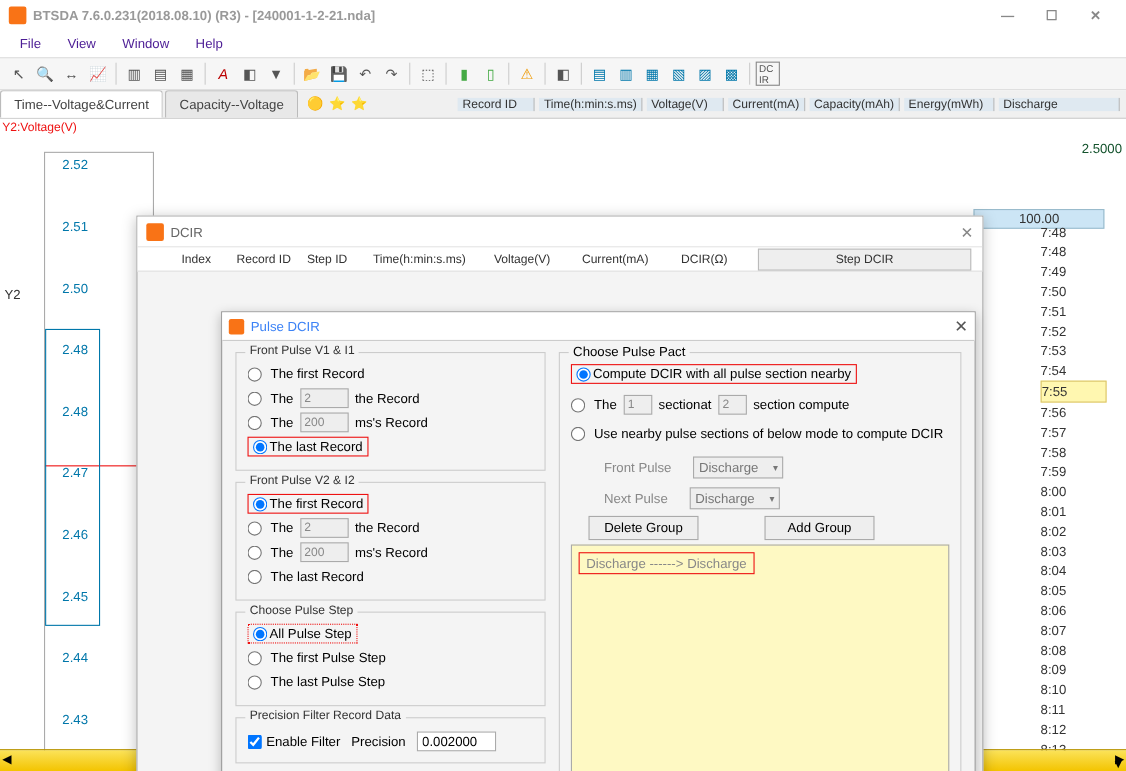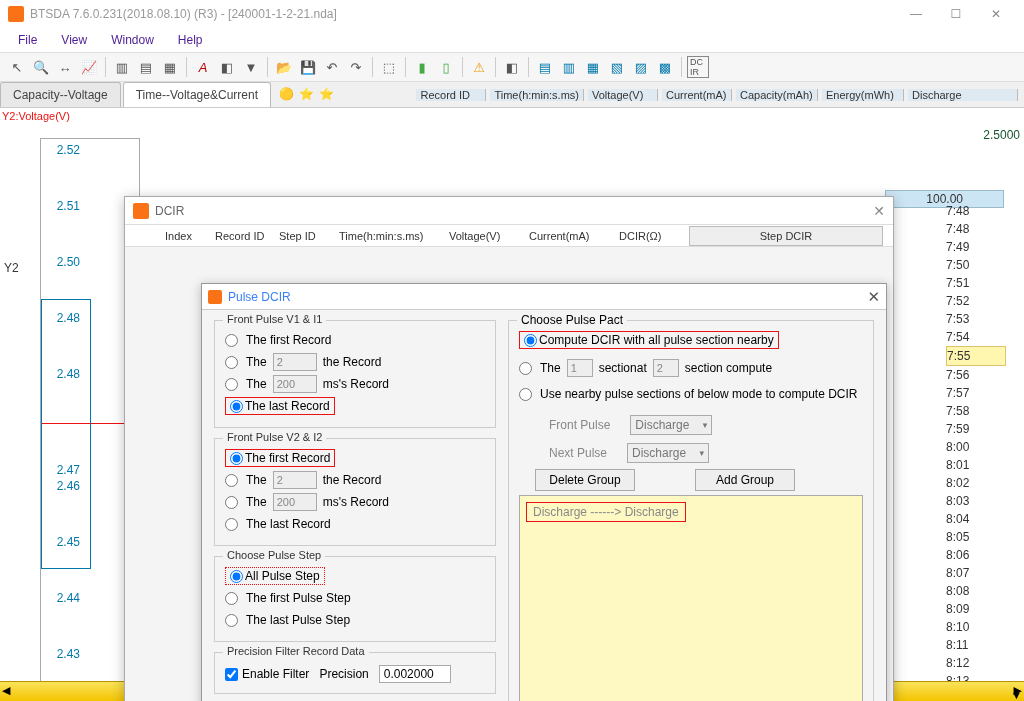--- a/index.html
+++ b/index.html
@@ -1,19 +1,19 @@
 <!DOCTYPE html>
 <html><head>
 <meta charset="utf-8">
 <style>
 * { box-sizing: border-box; margin: 0; padding: 0; font-family: "Segoe UI", Tahoma, sans-serif; font-size: 12px; }
 body { background: #fff; width: 1024px; height: 701px; overflow: hidden; position: relative; }
 
 
-.titlebar { height: 28px; background: #fff; display: flex; align-items: center; padding: 0 8px; color: #888; }
+.titlebar { height: 28px; background: #fff; display: flex; align-items: center; padding: 0 8px; color: #888; font-weight: bold; }
 .titlebar .appicon { width: 16px; height: 16px; background: #f97316; border-radius: 2px; margin-right: 6px; display:inline-block;}
 .titlebar .title { flex: 1; color: #999; }
 .titlebar .winbtn { width: 40px; height: 28px; display:flex; align-items:center; justify-content:center; color:#888;}
 
 
 .menubar { height: 24px; display:flex; align-items:center; padding:0 8px; gap:4px; color:#4c1d95;}
 .menubar span { padding:2px 10px; }
 
 
 .toolbar { height: 30px; background:#f6f6f6; border-top:1px solid #ddd; border-bottom:1px solid #ddd; display:flex; align-items:center; padding:0 6px; gap:2px;}
@@ -150,22 +150,22 @@
   <span class="tool" style="color:#07a;">▥</span>
   <span class="tool" style="color:#07a;">▦</span>
   <span class="tool" style="color:#07a;">▧</span>
   <span class="tool" style="color:#07a;">▨</span>
   <span class="tool" style="color:#07a;">▩</span>
   <span class="sep"></span>
   <span class="tool" style="font-size:9px;border:1px solid #888;padding:1px 2px;">DC IR</span>
 </div>
 
 <div class="tabrow">
+  <div class="tab">Time--Voltage&amp;Current</div>
   <div class="tab inactive">Capacity--Voltage</div>
-  <div class="tab">Time--Voltage&amp;Current</div>
   <div class="tabicons">
     <span>🟡</span>
     <span style="color:#4a4;">⭐</span>
     <span style="color:#c60;">⭐</span>
   </div>
   <div class="mini">
     <div class="hdrcell">Record ID</div>
     <div class="hdrcell" style="min-width:90px;">Time(h:min:s.ms)</div>
     <div class="hdrcell">Voltage(V)</div>
     <div class="hdrcell">Current(mA)</div>
@@ -184,21 +184,21 @@
   <div class="plot">
     <div class="red"></div>
     <div class="box"></div>
   </div>
   <div id="yticks-container" class="yticks" style="width:30px;height:560px;">
       <div class="ytick" style="top: 0px;">2.52</div>
       <div class="ytick" style="top: 56px;">2.51</div>
       <div class="ytick" style="top: 112px;">2.50</div>
       <div class="ytick" style="top: 168px;">2.48</div>
       <div class="ytick" style="top: 224px;">2.48</div>
-      <div class="ytick" style="top: 280px; margin-top: 40px;">2.47</div>
+      <div class="ytick" style="top: 280px;">2.47</div>
       <div class="ytick" style="top: 336px;">2.46</div>
       <div class="ytick" style="top: 392px;">2.45</div>
       <div class="ytick" style="top: 448px;">2.44</div>
       <div class="ytick" style="top: 504px;">2.43</div>
     </div>
 
   <div class="dcirtitle">DCIR(Ω)</div>
   <div class="dcirbox"></div>
   <div id="dcirticks" class="dcirticks" style="height:190px;width:26px;">
       <div class="ytick" style="top: 0px;">1.0</div>

